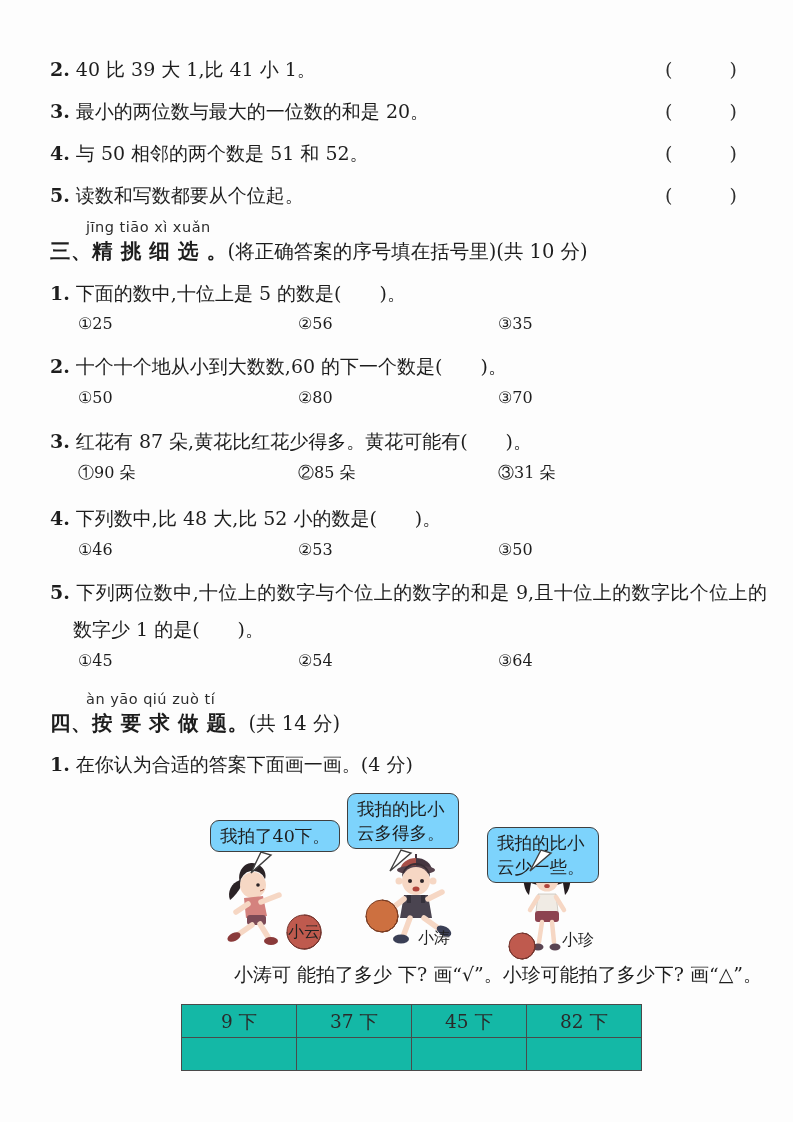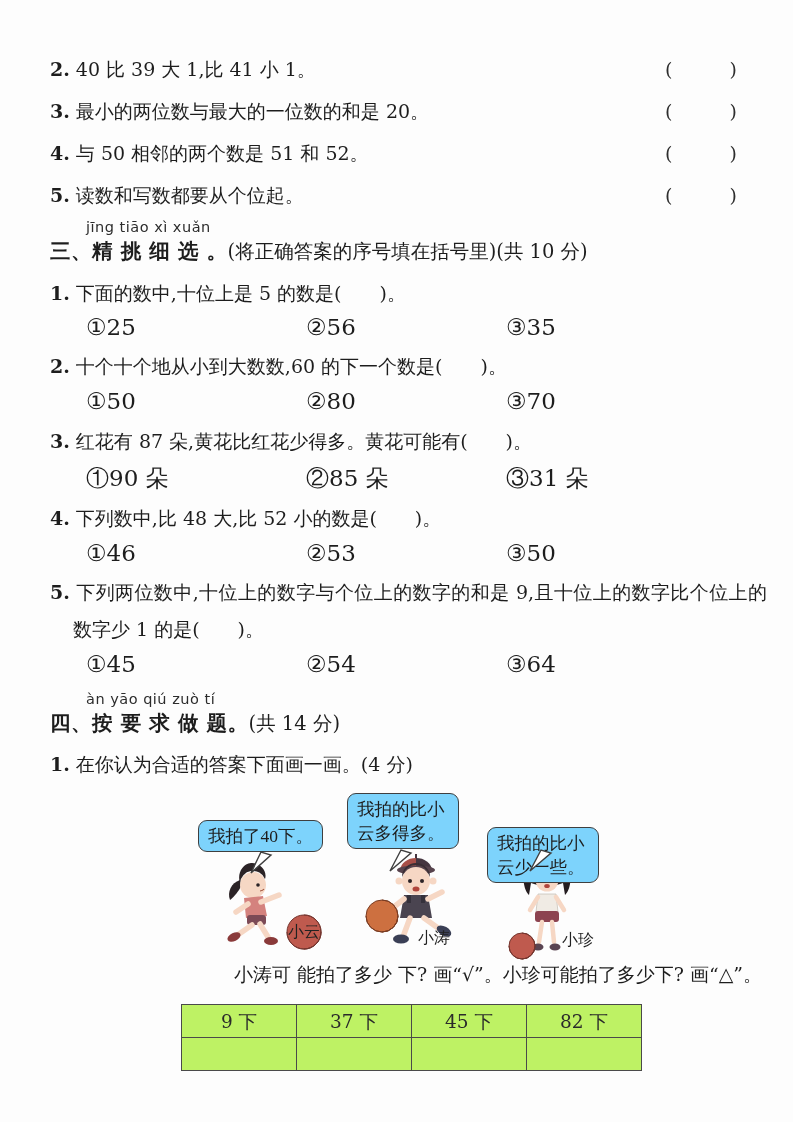--- a/index.html
+++ b/index.html
@@ -22,38 +22,38 @@
   .pinyin{
     position:absolute;left:86px;
     font-family:"DejaVu Sans","Liberation Sans",sans-serif;
     font-size:14.5px;color:#2c2c2c;letter-spacing:.5px;
   }
   .sec-title{position:absolute;left:50px;font-size:19.5px;line-height:26px;white-space:nowrap;}
   .sec-title b{font-size:20.5px;letter-spacing:.5px;}
   
   .q{position:absolute;left:50px;width:694px;font-size:19px;line-height:26px;}
   .q.two-line{line-height:37px;padding-left:23px;text-indent:-23px;text-align:justify;}
-  .opts{position:absolute;left:86px;width:664px;display:flex;font-size:23px;}
+  .opts{position:absolute;left:78px;width:664px;display:flex;font-size:16px;}
   .opts .opt:nth-child(1){width:220px;}
   .opts .opt:nth-child(2){width:200px;}
   
   .bubble{
     position:absolute;z-index:1;background:#7dd3fc;
     border:1.5px solid #3f3f3f;border-radius:9px;
     padding:3px 9px;font-size:17.5px;line-height:24px;text-align:left;
   }
   .bubble.wrap{width:92px;}
   .tail{position:absolute;z-index:2;}
   .kid{position:absolute;}
   .kid-name{position:absolute;font-size:16px;color:#222;}
   
   .instruction{position:absolute;top:961px;left:62px;width:700px;font-size:19px;line-height:26px;text-align:right;}
   table.answers{
     position:absolute;top:1004px;left:181px;
-    border-collapse:collapse;border:1.8px solid #3a3a3a;background:#bef264;
+    border-collapse:collapse;border:1.8px solid #3a3a3a;background:#14b8a6;
   }
   table.answers td{
     width:112px;height:30px;border:1.2px solid #4a4a4a;
     text-align:center;font-size:18.5px;color:#2a2a2a;
   }
   table.answers tr.blank td{height:30px;}
 </style>
 </head>
 <body>
 
@@ -126,21 +126,21 @@
     <span class="opt">①45</span>
     <span class="opt">②54</span>
     <span class="opt">③64</span>
   </div>
 
   <div class="pinyin" style="top:691px;">àn yāo qiú zuò tí</div>
   <div class="sec-title" style="top:710px;"><b>四、按 要 求 做 题。</b><span>(共 14 分)</span></div>
 
   <div class="q" style="top:751px;"><span class="num">1.</span><span>在你认为合适的答案下面画一画。(4 分)</span></div>
 
-  <div class="bubble" style="left:198px;top:820px;white-space:nowrap;font-family:Liberation Serif, serif;">我拍了40下。</div>
+  <div class="bubble" style="left:210px;top:820px;white-space:nowrap;">我拍了40下。</div>
   <svg class="tail" style="left:246px;top:851px;" width="30" height="24">
       <polygon points="15,1 5,22 25,4" fill="#fff" stroke="#3f3f3f" stroke-width="1.4"></polygon>
     </svg>
 
   <div class="bubble wrap" style="left:347px;top:793px;">我拍的比小云多得多。</div>
   <svg class="tail" style="left:385px;top:849px;" width="30" height="24">
       <polygon points="16,1 5,22 26,4" fill="#fff" stroke="#3f3f3f" stroke-width="1.4"></polygon>
     </svg>
 
   <div class="bubble wrap" style="left:487px;top:827px;">我拍的比小云少一些。</div>

